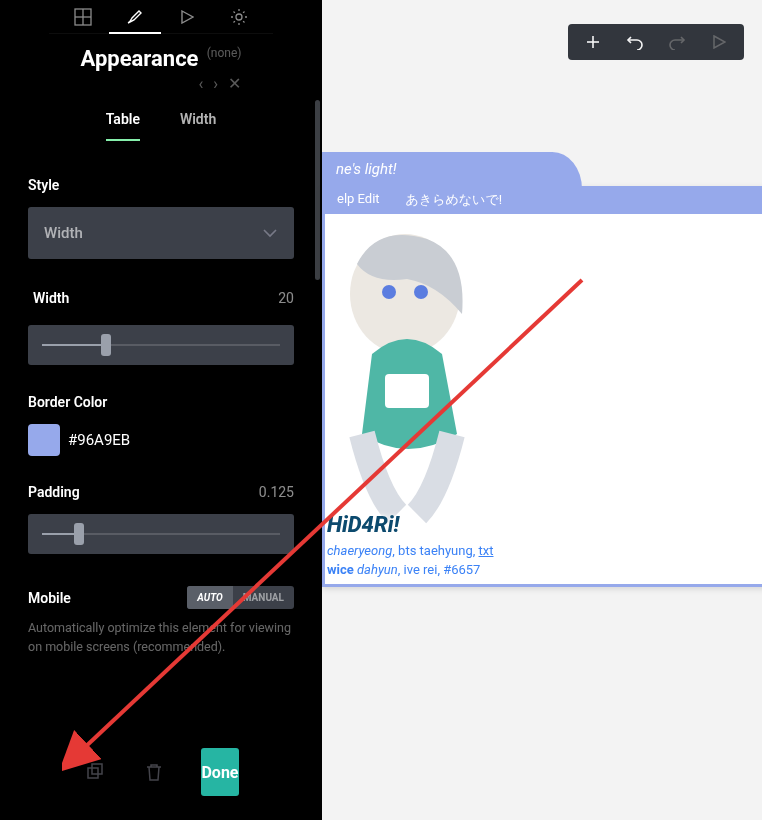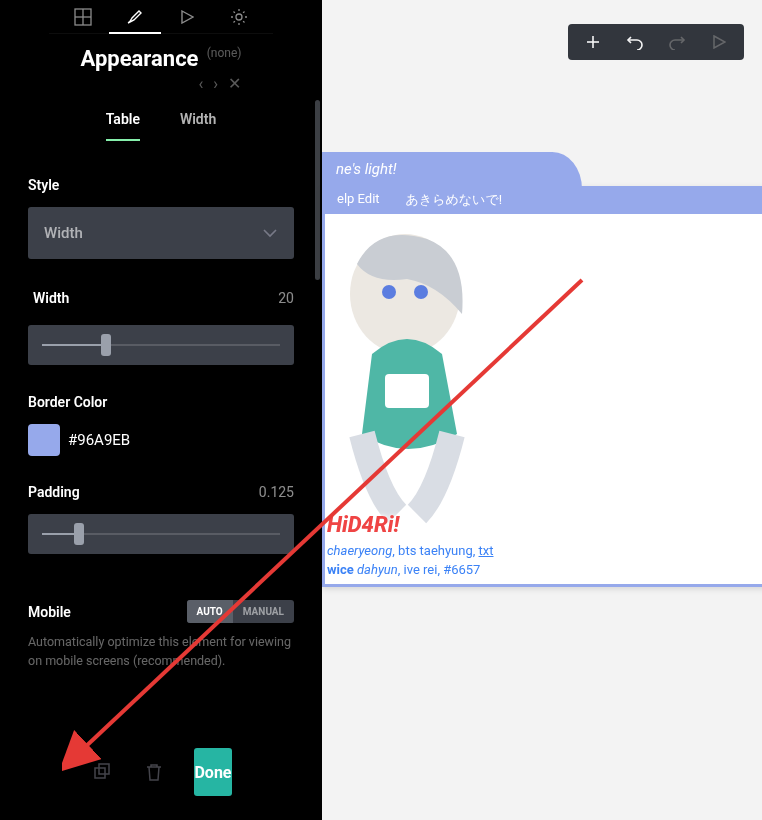--- a/index.html
+++ b/index.html
@@ -33,47 +33,47 @@
 
 .slider { margin-top:14px; height:40px; background:#3c4049; border-radius:3px; position:relative;}
 .slider .track { position:absolute; left:14px; right:14px; top:50%; height:2px; background:rgba(255,255,255,.15); transform:translateY(-50%);}
 .slider .thumb { position:absolute; top:50%; width:10px; height:22px; background:#9aa0ab; border-radius:3px; transform:translate(-50%,-50%);}
 .slider .fill { position:absolute; left:14px; top:50%; height:2px; background:#9aa0ab; transform:translateY(-50%);}
 
 .swatch-row { display:flex; align-items:center; gap:8px; margin-top:4px;}
 .swatch { width:32px; height:32px; border-radius:4px;}
 .swatch-hex { font-size:15px; color:#fff;}
 
-.toggle-row { display:flex; justify-content:space-between; align-items:center; margin-top:46px;}
+.toggle-row { display:flex; justify-content:space-between; align-items:center; margin-top:32px;}
 .togglebtns { display:flex; background:#3c4049; border-radius:3px; overflow:hidden; font-size:10px; font-weight:700;}
 .togglebtns span { padding:6px 10px; color:rgba(255,255,255,.5); cursor:pointer;}
-.togglebtns span.active { background:#5a5f68; color:#fff;}
+.togglebtns span.active { background:#5a5f68; color:#fff;font-style:italic;}
 .help { font-size:12.5px; color:rgba(255,255,255,.4); line-height:1.5; margin-top:10px;}
 
-.footer { padding:18px 28px 24px; display:flex; align-items:center; gap:28px;}
+.footer { padding:18px 28px 24px; display:flex; align-items:center; gap:35px;}
 .footer .fico { width:24px; opacity:.4; cursor:pointer; display:flex; align-items:center; justify-content:center;}
 .done { flex:1; height:48px; background:#26b5a3; color:#fff; font-size:16px; font-weight:700; border:none; border-radius:3px; cursor:pointer;}
 
 .sidebar .vscroll { position:absolute; right:2px; top:100px; bottom:90px; width:5px;}
 .vscroll .bar { position:absolute; top:0; width:5px; height:180px; background:rgba(120,125,135,.5); border-radius:3px;}
 
 
 .canvas { flex:1; background:#f3f3f3; position:relative;}
 .toolbar { position:absolute; top:24px; right:18px; height:36px; background:#32363d; border-radius:4px; display:flex; align-items:center; padding:0 8px; gap:8px;}
 .toolbar .tico { width:34px; height:36px; display:flex; align-items:center; justify-content:center; opacity:.6; cursor:pointer;}
 .toolbar .tico.en { opacity:.95;}
 
 .card { position:absolute; left:0; top:186px; width:682px; background:#fff; border:3px solid #96A9EB; border-top:none; box-shadow:0 2px 6px rgba(0,0,0,.12);}
 .card-tab { position:absolute; top:-34px; left:-3px; width:260px; height:37px; background:#96A9EB; border-radius:0 40px 0 0/0 50px 0 0; color:#fff; font-style:italic; font-size:15px; padding:8px 0 0 14px;}
 .card-head { background:#96A9EB; color:#fff; font-size:13px; height:28px; display:flex; align-items:center; justify-content:space-between; padding:0 16px 0 12px;}
 .card-head .links { display:flex; gap:26px;}
 .card-body { position:relative; height:370px; padding:12px 16px 12px 10px; overflow:hidden;}
 
 .anime { position:absolute; left:-8px; top:10px; width:180px; height:300px;}
-.chartitle { position:absolute; left:2px; top:298px; color:#ef4444; font-size:22px; font-weight:800; font-style:italic; text-shadow:0 0 6px #fff,0 0 3px #fff;}
+.chartitle { position:absolute; left:2px; top:298px; color:#0c4a6e; font-size:22px; font-weight:800; font-style:italic; text-shadow:0 0 6px #fff,0 0 3px #fff;}
 .meta { position:absolute; left:2px; top:328px; font-size:13px; color:#3b82f6; line-height:1.45;}
 .meta b { font-weight:700;} .meta i { font-style:italic;} .meta u{text-decoration:underline;}
 
 
 .arrow { position:absolute; pointer-events:none; }
 
 
 .frame { position:absolute; inset:3px; border:1px solid #d0d0d0; border-radius:3px; pointer-events:none; box-shadow:0 1px 3px rgba(0,0,0,.06);}
 
 

